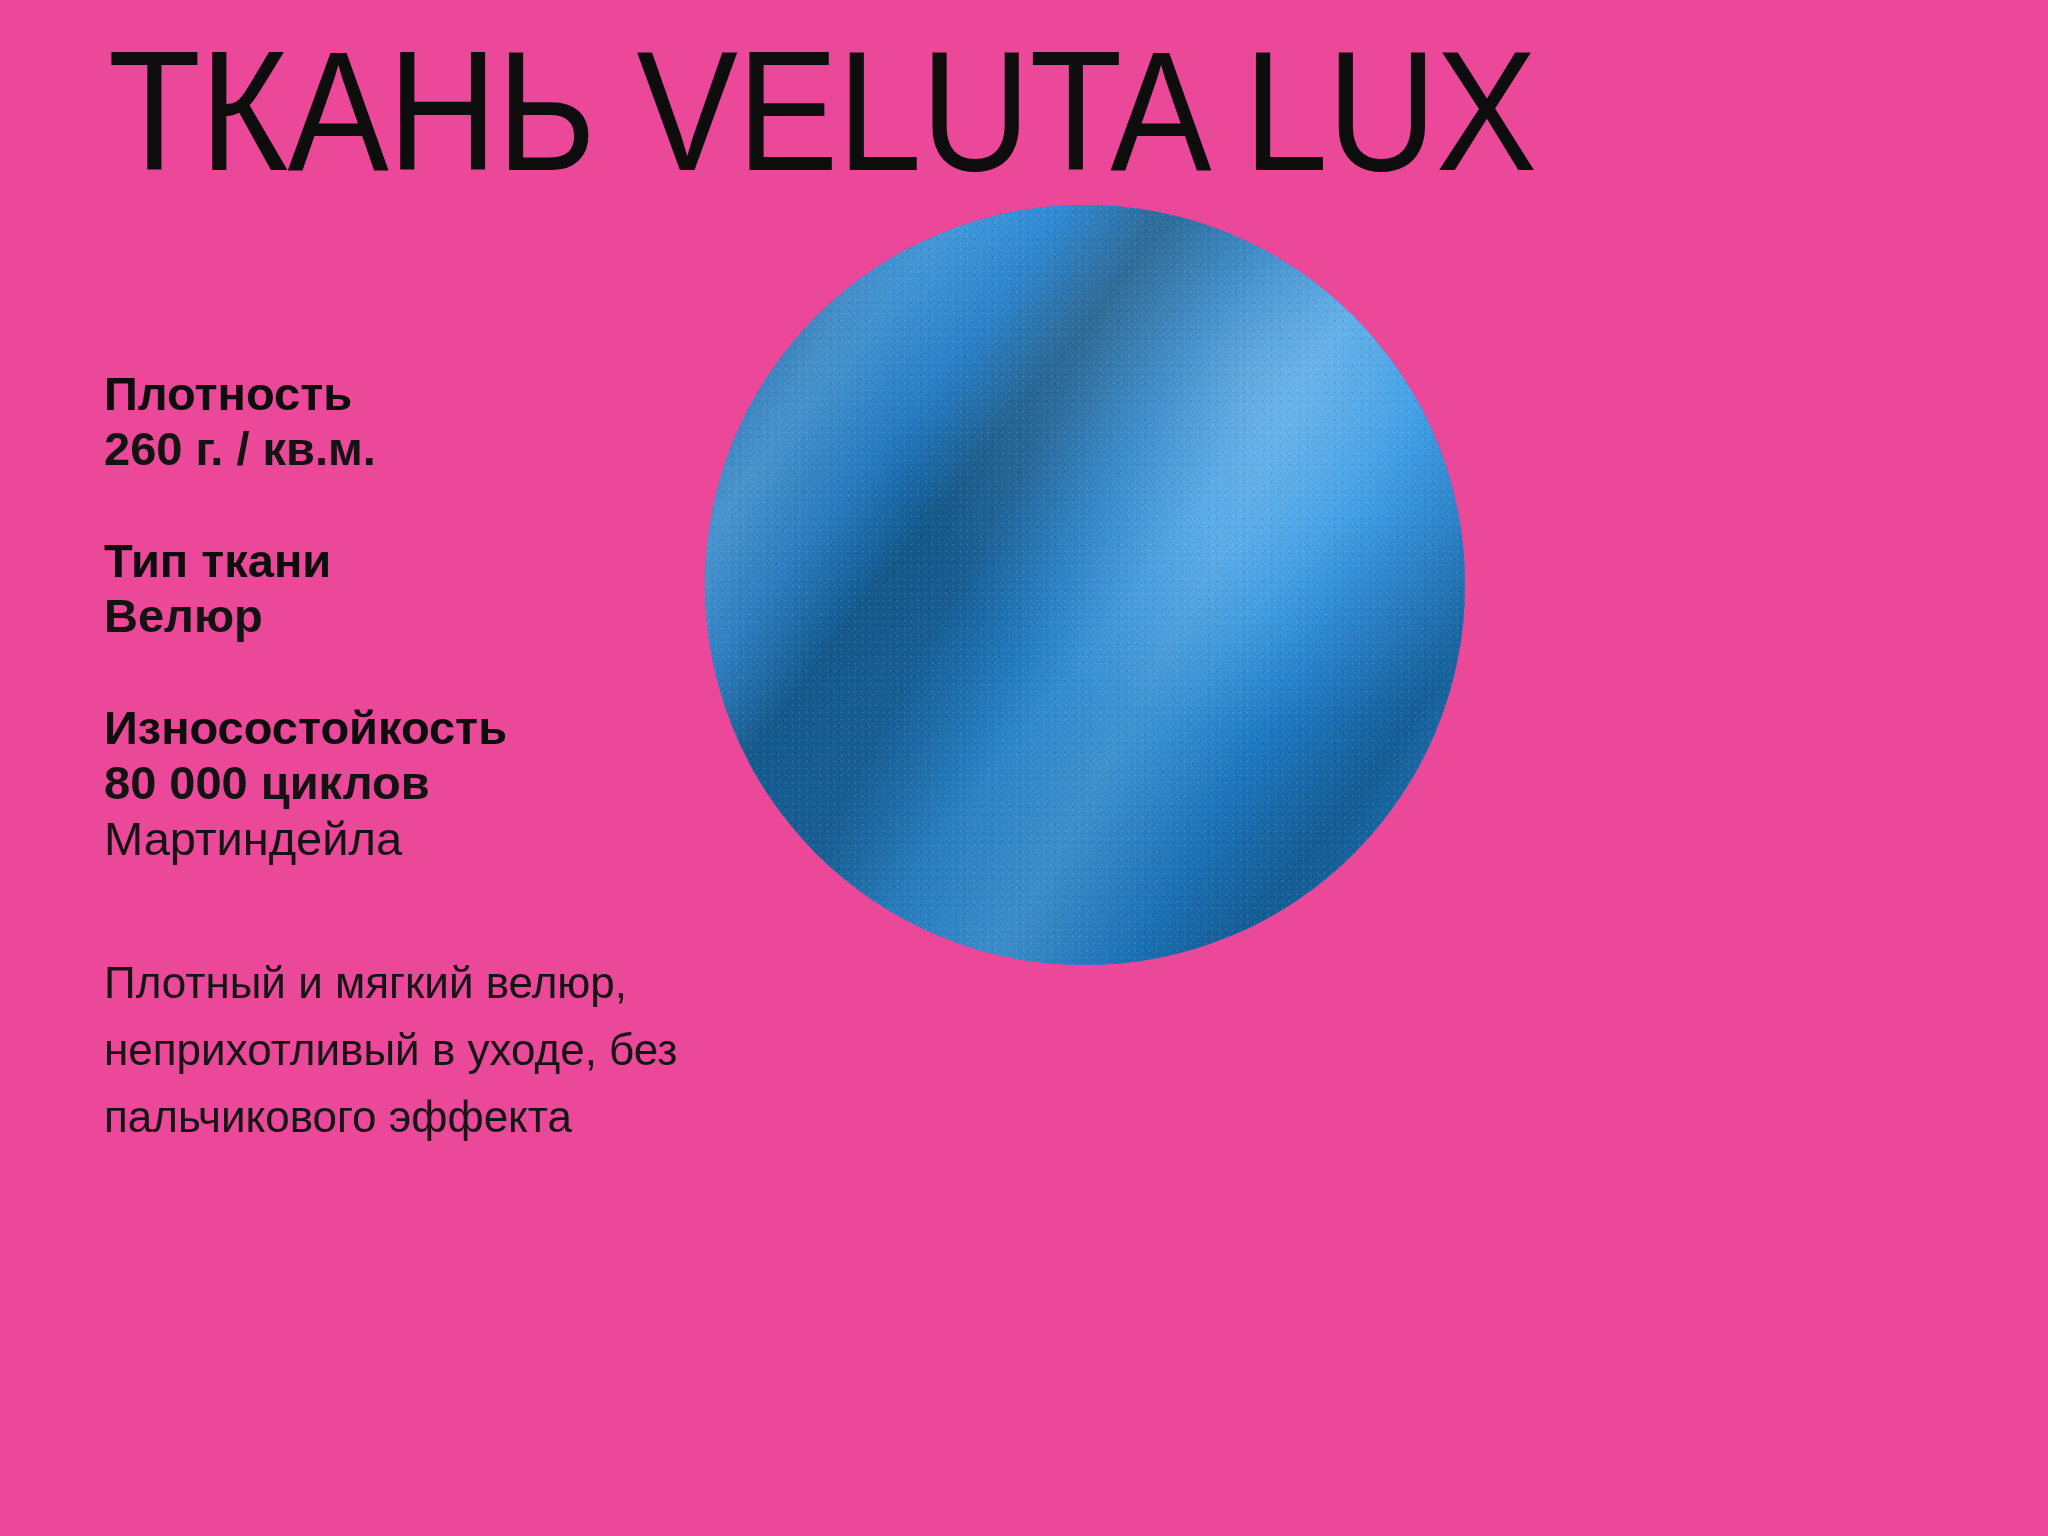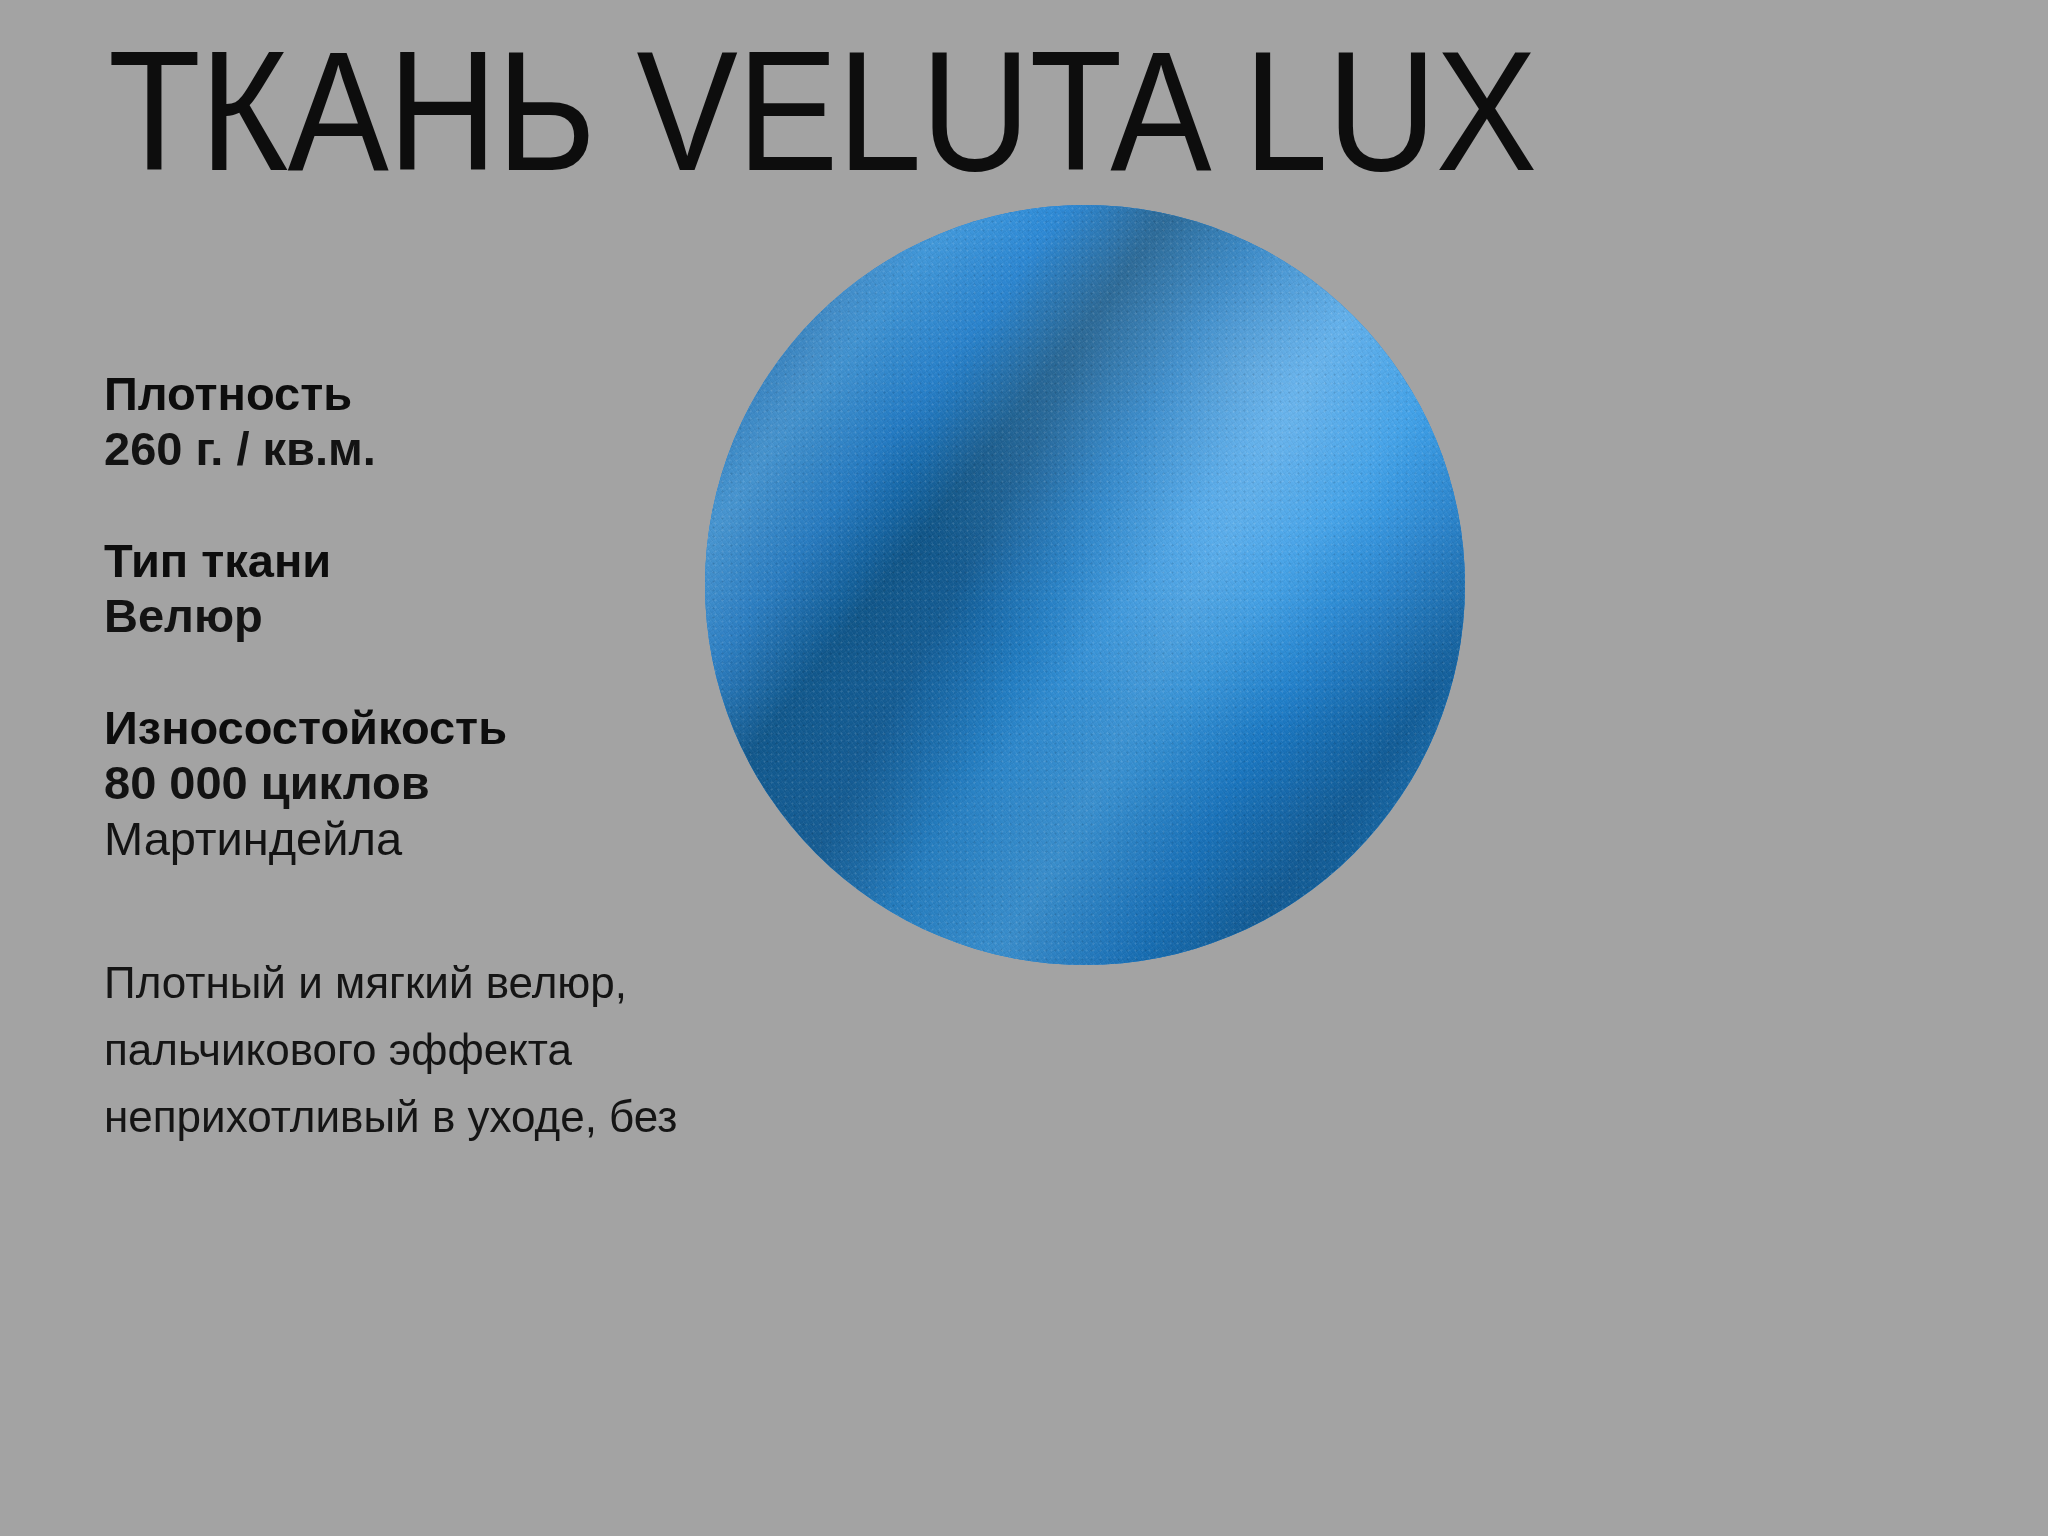--- a/index.html
+++ b/index.html
@@ -14,21 +14,21 @@
     overflow: hidden;
     font-family: "Liberation Sans", sans-serif;
     color: #111111;
     -webkit-font-smoothing: antialiased;
   }
 
   #slide {
     position: relative;
     width: 2048px;
     height: 1536px;
-    background: #a3a3a3;
+    background: #ec4899;
     overflow: hidden;
   }
 
   
   .title {
     position: absolute;
     left: 108px;
     top: 26px;
     width: 1880px;
     font-size: 152px;
@@ -211,22 +211,22 @@
     <div class="spec-block">
       <div class="spec-label">Износостойкость</div>
       <div class="spec-value">80 000 циклов</div>
       <div class="spec-value-extra">Мартиндейла</div>
     </div>
 
   </div>
 
   <div class="description">
     <span class="line">Плотный и мягкий велюр,</span>
+    <span class="line">неприхотливый в уходе, без</span>
     <span class="line">пальчикового эффекта</span>
-    <span class="line">неприхотливый в уходе, без</span>
   </div>
 
   <div class="swatch">
     <div class="swatch-layer fold-base"></div>
     <div class="swatch-layer fold-sheen"></div>
     <div class="swatch-layer fold-vignette"></div>
     <div class="swatch-layer fold-grain"></div>
     <div class="swatch-layer fold-speckle"></div>
   </div>
 

